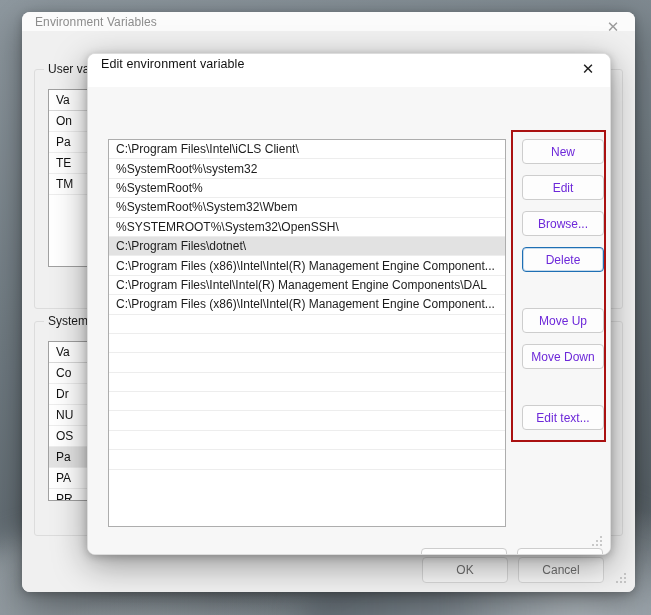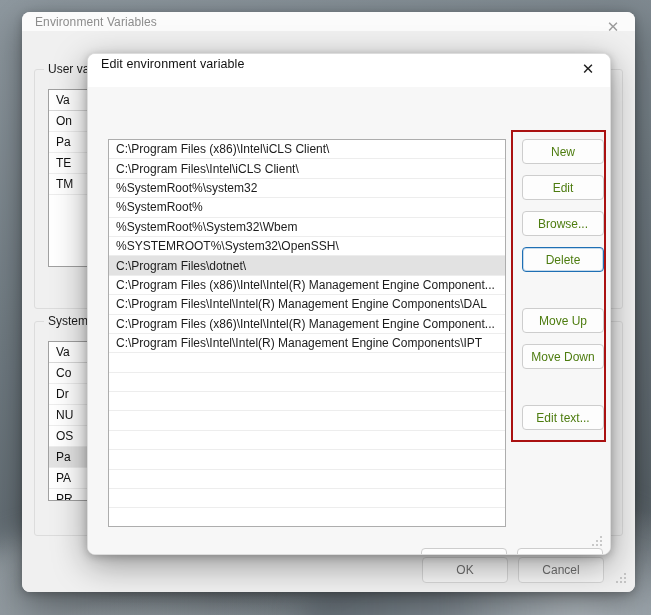--- a/index.html
+++ b/index.html
@@ -123,21 +123,21 @@
     white-space: nowrap;
   }
   .grid-row.sel { background: #e3e3e3; }
 
   .btn {
     background: #fdfdfd;
     border: 1px solid #cdcdcd;
     border-radius: 4px;
     font-size: 12px;
     font-family: "Liberation Sans", sans-serif;
-    color: #4d7c0f;
+    color: #6d28d9;
     display: flex;
     align-items: center;
     justify-content: center;
     white-space: nowrap;
     user-select: none;
   }
   .btn.ghost { color: #6f6f6f; border-color: #d6d6d6; background: #f7f7f7; }
 
   .scrollbar {
     position: absolute;
@@ -295,31 +295,29 @@
 
   <div class="window" id="edit-dialog">
     <div class="titlebar">
       <div class="title">Edit environment variable</div>
       <div class="closebtn">✕</div>
     </div>
 
     <div id="dlg-body">
 
       <div id="path-list">
-          <div class="path-row">C:\Program Files (x86)\Intel\iCLS Client\</div>
           <div class="path-row">C:\Program Files\Intel\iCLS Client\</div>
           <div class="path-row">%SystemRoot%\system32</div>
           <div class="path-row">%SystemRoot%</div>
           <div class="path-row">%SystemRoot%\System32\Wbem</div>
           <div class="path-row">%SYSTEMROOT%\System32\OpenSSH\</div>
           <div class="path-row selected">C:\Program Files\dotnet\</div>
           <div class="path-row">C:\Program Files (x86)\Intel\Intel(R) Management Engine Component...</div>
           <div class="path-row">C:\Program Files\Intel\Intel(R) Management Engine Components\DAL</div>
           <div class="path-row">C:\Program Files (x86)\Intel\Intel(R) Management Engine Component...</div>
-          <div class="path-row">C:\Program Files\Intel\Intel(R) Management Engine Components\IPT</div>
           <div class="path-row"></div>
           <div class="path-row"></div>
           <div class="path-row"></div>
           <div class="path-row"></div>
           <div class="path-row"></div>
           <div class="path-row"></div>
           <div class="path-row"></div>
           <div class="path-row"></div>
         </div>
 

